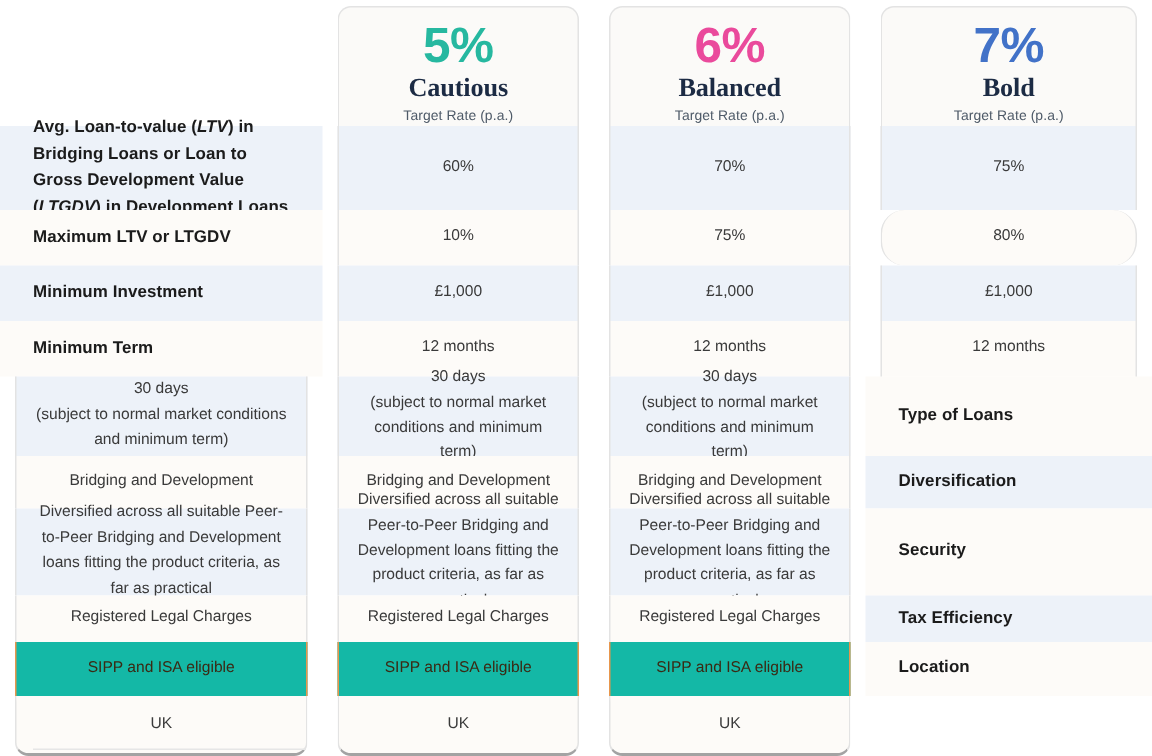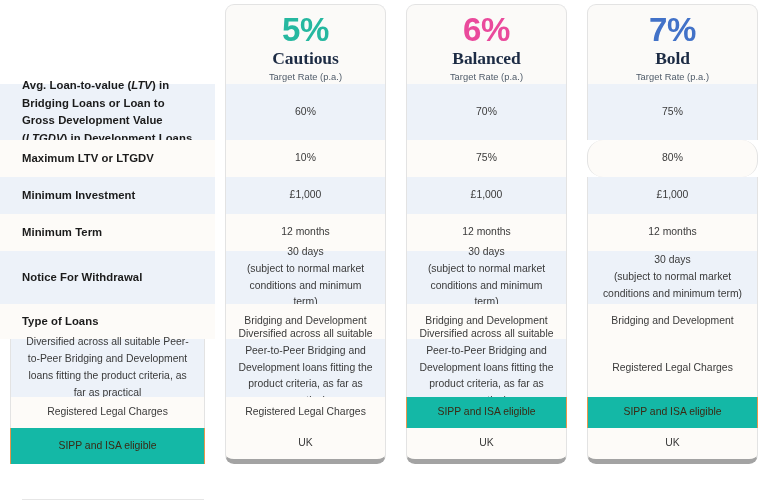--- a/index.html
+++ b/index.html
@@ -90,21 +90,21 @@
     text-align: center;
     padding: 0 10px;
     font-size: 10.4px;
     color: #3a3a3a;
     line-height: 1.62;
     border-left: 1px solid #e3e3e3;
     border-right: 1px solid #e3e3e3;
   }
   .val-cell.shade-a { background: #edf2f9; }
   .val-cell.shade-b { background: #fdfbf8; }
-  .val-cell.last-row { border-bottom: 5px solid #a3a3a3; border-radius: 0 0 9px 9px; }
+  .val-cell.last-row { border-bottom: 2px solid #a3a3a3; border-radius: 0 0 9px 9px; }
   .val-cell.highlight {
     background: #14b8a6;
     color: #3a2a14;
     border-left-color: #e8964c;
     border-right-color: #e8964c;
   }
 
   .val-cell span { display: block; width: 100%; }
 
   
@@ -179,23 +179,20 @@
       </div>
       <div class="val-cell shade-b" style="margin-left: 10px; margin-right: 10px;">
         <span>12 months</span>
       </div>
       <div class="val-cell shade-b" style="margin-left: 10px; margin-right: 10px;">
         <span>12 months</span>
       </div>
       <div class="val-cell shade-b" style="margin-left: 10px; margin-right: 10px;">
         <span>12 months</span>
       </div>
-      <div class="label-cell shade-a">
-        <div>Notice For Withdrawal</div>
-      </div>
       <div class="val-cell shade-a" style="margin-left: 10px; margin-right: 10px;">
         <span>30 days<br>(subject to normal market conditions and minimum term)</span>
       </div>
       <div class="val-cell shade-a" style="margin-left: 10px; margin-right: 10px;">
         <span>30 days<br>(subject to normal market conditions and minimum term)</span>
       </div>
       <div class="val-cell shade-a" style="margin-left: 10px; margin-right: 10px;">
         <span>30 days<br>(subject to normal market conditions and minimum term)</span>
       </div>
       <div class="label-cell shade-b">
@@ -203,46 +200,58 @@
       </div>
       <div class="val-cell shade-b" style="margin-left: 10px; margin-right: 10px;">
         <span>Bridging and Development</span>
       </div>
       <div class="val-cell shade-b" style="margin-left: 10px; margin-right: 10px;">
         <span>Bridging and Development</span>
       </div>
       <div class="val-cell shade-b" style="margin-left: 10px; margin-right: 10px;">
         <span>Bridging and Development</span>
       </div>
+      <div class="label-cell shade-a">
+        <div>Diversification</div>
+      </div>
       <div class="val-cell shade-a" style="margin-left: 10px; margin-right: 10px;">
         <span>Diversified across all suitable Peer-to-Peer Bridging and Development loans fitting the product criteria, as far as practical</span>
       </div>
       <div class="val-cell shade-a" style="margin-left: 10px; margin-right: 10px;">
         <span>Diversified across all suitable Peer-to-Peer Bridging and Development loans fitting the product criteria, as far as practical</span>
       </div>
       <div class="val-cell shade-a" style="margin-left: 10px; margin-right: 10px;">
         <span>Diversified across all suitable Peer-to-Peer Bridging and Development loans fitting the product criteria, as far as practical</span>
       </div>
+      <div class="label-cell shade-b">
+        <div>Security</div>
+      </div>
       <div class="val-cell shade-b" style="margin-left: 10px; margin-right: 10px;">
         <span>Registered Legal Charges</span>
       </div>
       <div class="val-cell shade-b" style="margin-left: 10px; margin-right: 10px;">
         <span>Registered Legal Charges</span>
       </div>
       <div class="val-cell shade-b" style="margin-left: 10px; margin-right: 10px;">
         <span>Registered Legal Charges</span>
+      </div>
+      <div class="label-cell shade-a">
+        <div>Tax Efficiency</div>
       </div>
       <div class="val-cell shade-a highlight" style="margin-left: 10px; margin-right: 10px;">
         <span>SIPP and ISA eligible</span>
       </div>
       <div class="val-cell shade-a highlight" style="margin-left: 10px; margin-right: 10px;">
         <span>SIPP and ISA eligible</span>
       </div>
       <div class="val-cell shade-a highlight" style="margin-left: 10px; margin-right: 10px;">
         <span>SIPP and ISA eligible</span>
+      </div>
+      <div class="label-cell shade-b">
+        <div>Location</div>
       </div>
       <div class="val-cell shade-b last-row" style="margin-left: 10px; margin-right: 10px;">
         <span>UK</span>
       </div>
       <div class="val-cell shade-b last-row" style="margin-left: 10px; margin-right: 10px;">
         <span>UK</span>
       </div>
       <div class="val-cell shade-b last-row" style="margin-left: 10px; margin-right: 10px;">
         <span>UK</span>
       </div>

